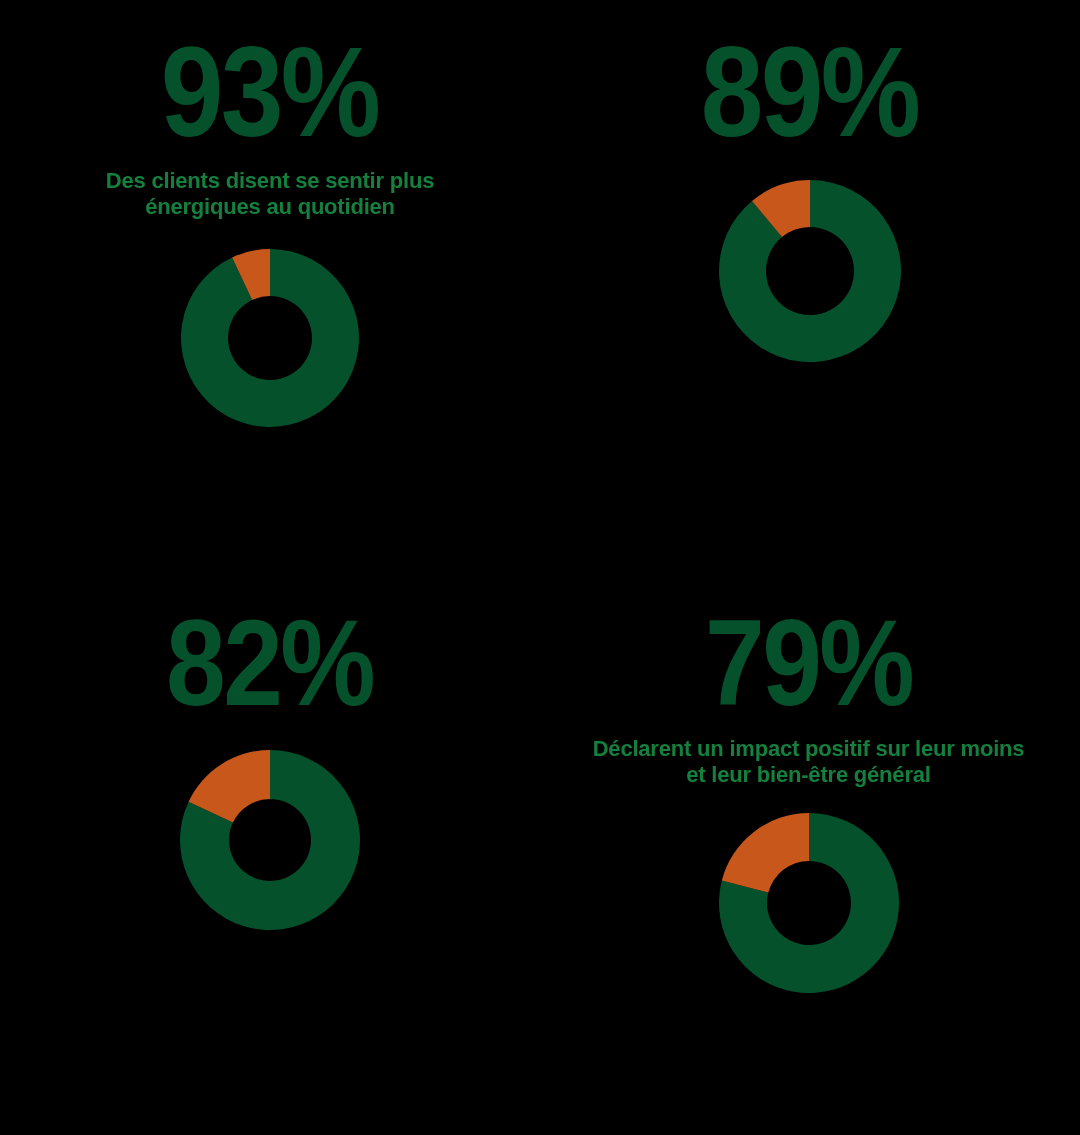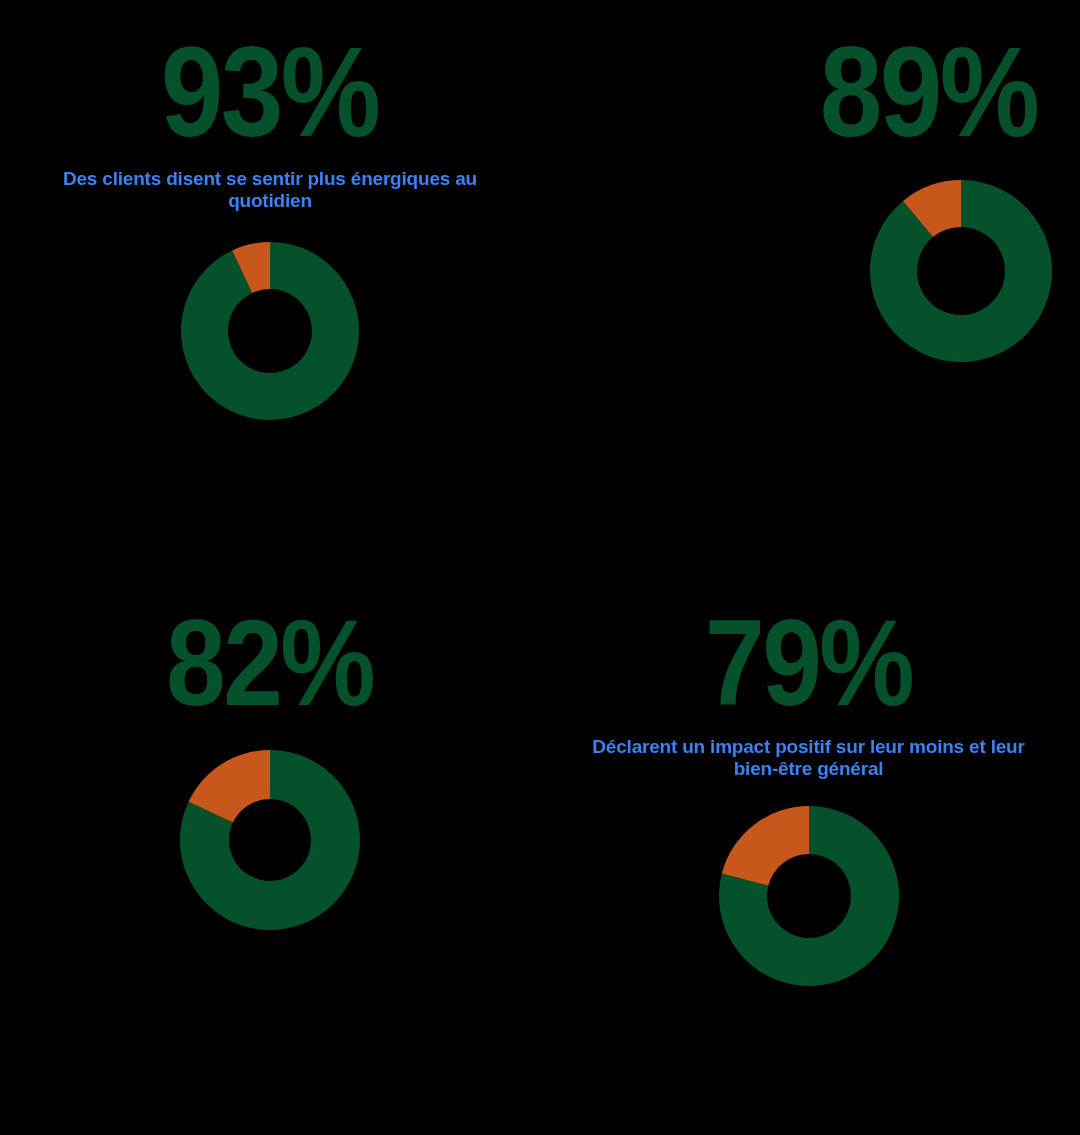--- a/index.html
+++ b/index.html
@@ -21,43 +21,43 @@
     grid-template-rows: 590px 545px;
     box-sizing: border-box;
   }
   .stat-card {
     display: flex;
     flex-direction: column;
     align-items: center;
     box-sizing: border-box;
   }
   .card-top-left    { padding: 28px 28px 0 28px; }
-  .card-top-right   { padding: 28px 28px 0 28px; align-items: flex-end; }
+  .card-top-right   { padding: 28px 28px 0 28px; }
   .card-bottom-left { padding: 12px 22px 0 22px; }
   .card-bottom-right{ padding: 12px 25px 0 22px; }
 
   .stat-value {
     font-family: "Liberation Sans Narrow", "Liberation Sans", sans-serif;
     font-weight: 700;
     font-size: 125px;
     line-height: 1.0;
     letter-spacing: -3px;
     color: #05512C;
     margin: 0;
     transform: scaleX(0.88);
     transform-origin: center center;
     white-space: nowrap;
     -webkit-font-smoothing: antialiased;
   }
   .stat-label {
     font-family: "Liberation Sans", sans-serif;
     font-weight: 700;
-    font-size: 19px;
+    font-size: 22px;
     line-height: 1.16;
-    color: #3b82f6;
+    color: #15803d;
     text-align: center;
     margin: 12px 0 0 0;
     max-width: 430px;
     letter-spacing: -0.2px;
   }
   .donut-wrap {
     margin-top: 34px;
     display: flex;
     justify-content: center;
     align-items: center;

